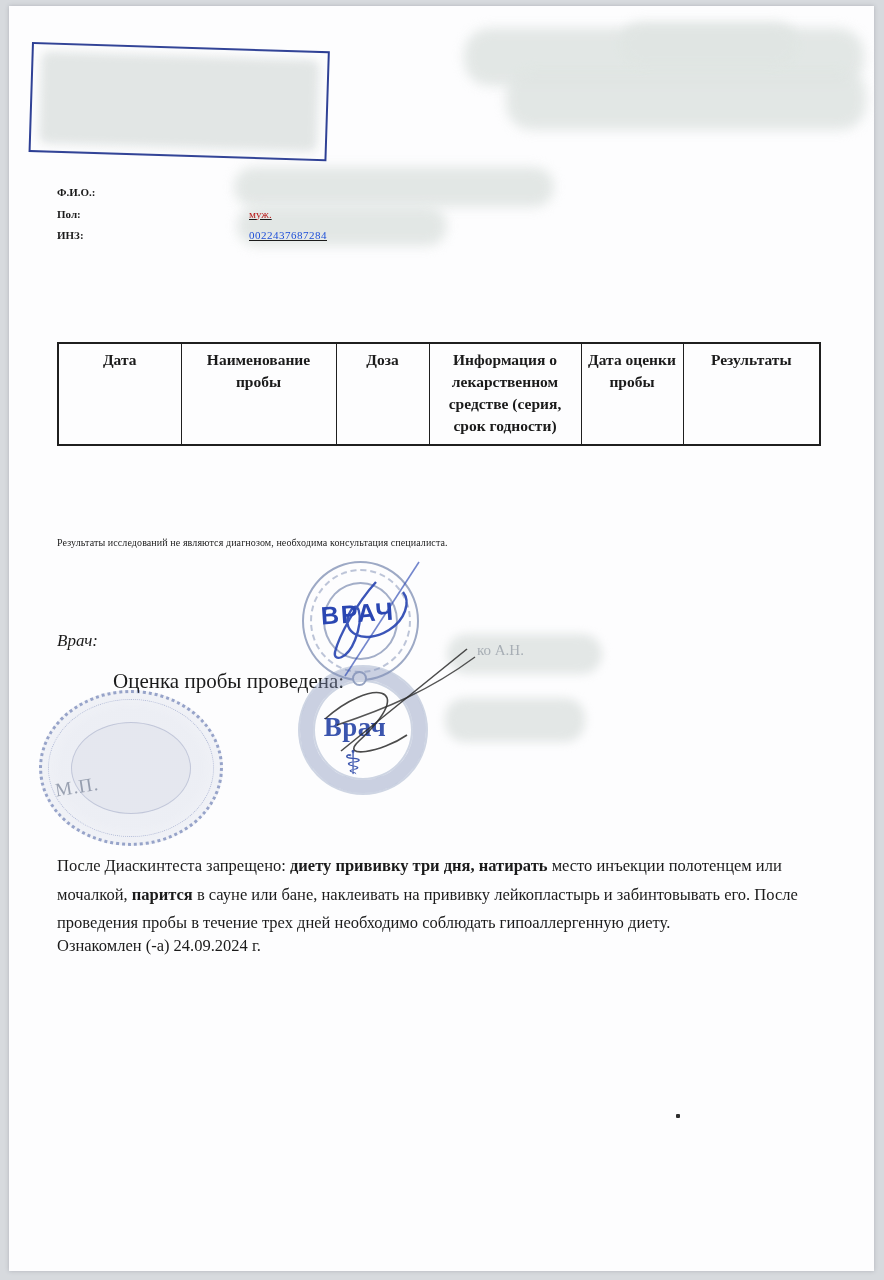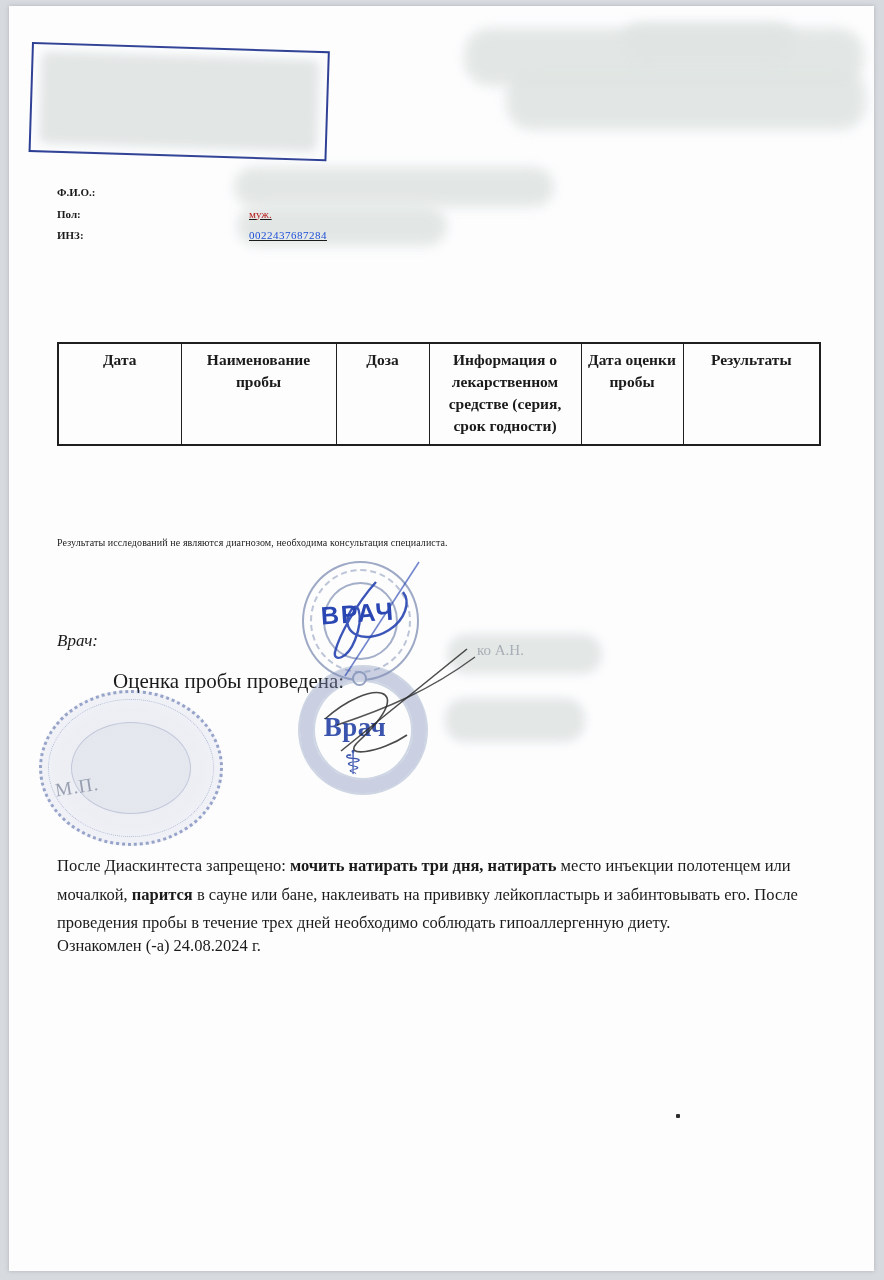--- a/index.html
+++ b/index.html
@@ -192,20 +192,20 @@
     <path d="M 118 8 L 44 122" fill="none" stroke="#2a46b2" stroke-width="1.6" opacity="0.65"></path>
   </svg>
 
   <svg class="sig-svg" style="left:280px; top:585px; width:220px; height:220px;" viewBox="0 0 220 220">
     <path d="M 178 58 L 52 160" fill="none" stroke="#2b2b2b" stroke-width="1.6" opacity="0.85"></path>
     <path d="M 186 66 C 140 100, 96 118, 48 134" fill="none" stroke="#2b2b2b" stroke-width="1.4" opacity="0.8"></path>
     <path d="M 36 128 C 80 88, 132 92, 70 150 C 50 168, 92 162, 118 144" fill="none" stroke="#2b2b2b" stroke-width="1.6" opacity="0.85"></path>
   </svg>
 
   <div class="warning">
-    <span>После Диаскинтеста запрещено: </span><b>мочить натирать три дня, натирать</b><span> место инъекции полотенцем или мочалкой, </span><b>парится</b><span> в сауне или бане, наклеивать на прививку лейкопластырь и забинтовывать его. После проведения пробы в течение трех дней необходимо соблюдать гипоаллергенную диету.</span>
-  </div>
-
-  <div class="ack">Ознакомлен (-а) 24.08.2024 г.</div>
+    <span>После Диаскинтеста запрещено: </span><b>диету прививку три дня, натирать</b><span> место инъекции полотенцем или мочалкой, </span><b>парится</b><span> в сауне или бане, наклеивать на прививку лейкопластырь и забинтовывать его. После проведения пробы в течение трех дней необходимо соблюдать гипоаллергенную диету.</span>
+  </div>
+
+  <div class="ack">Ознакомлен (-а) 24.09.2024 г.</div>
 
   <div class="tiny-dot"></div>
 
 </div>
 
 </body></html>

